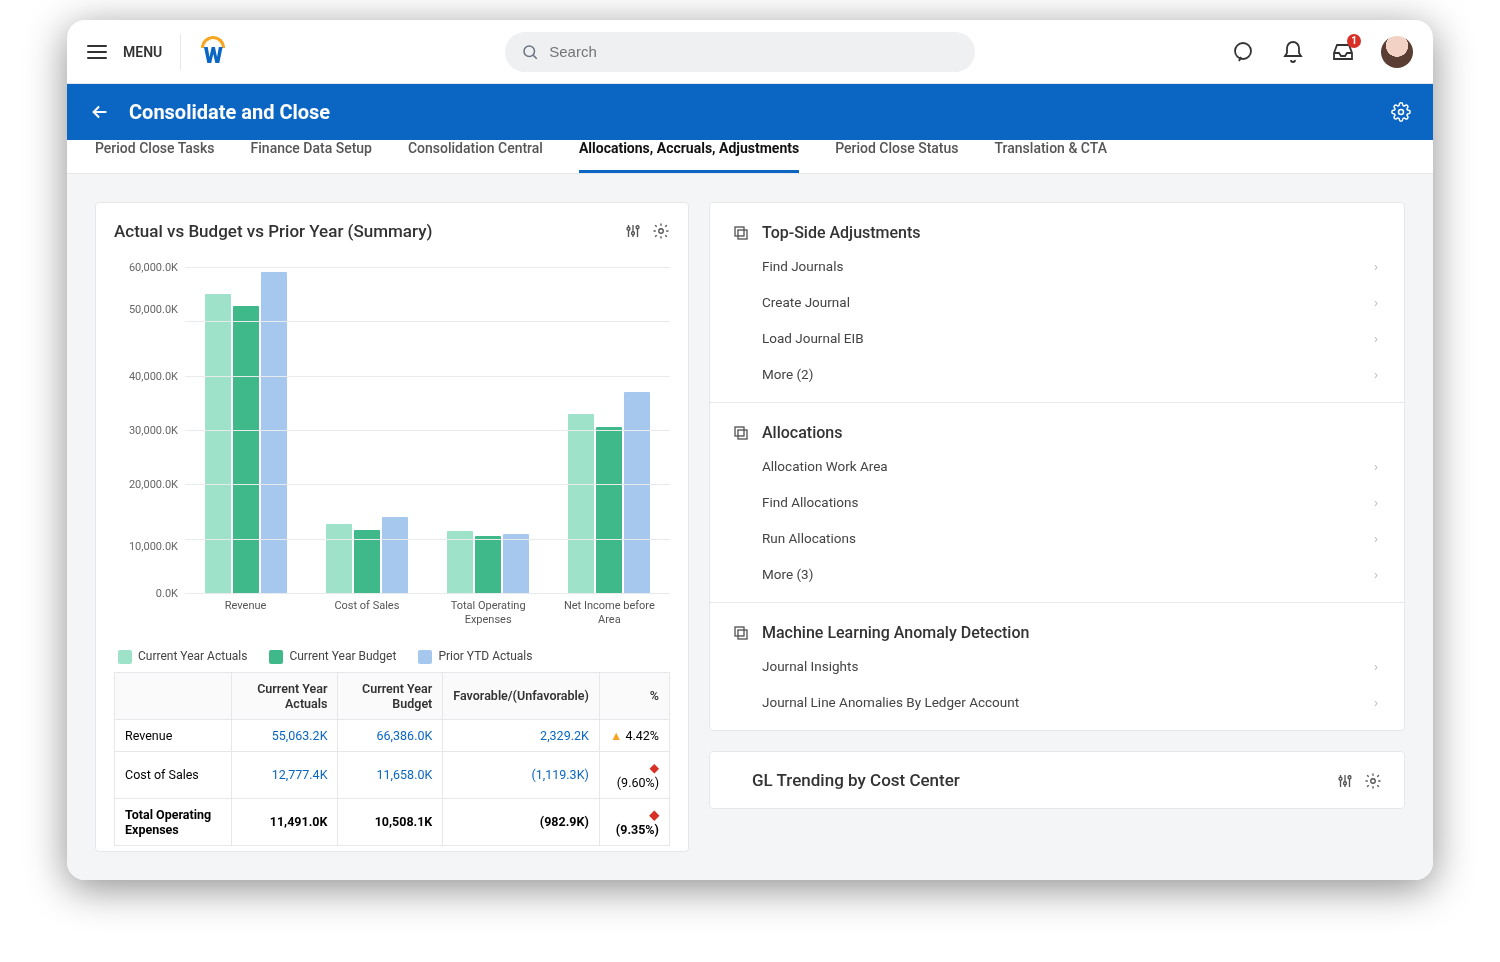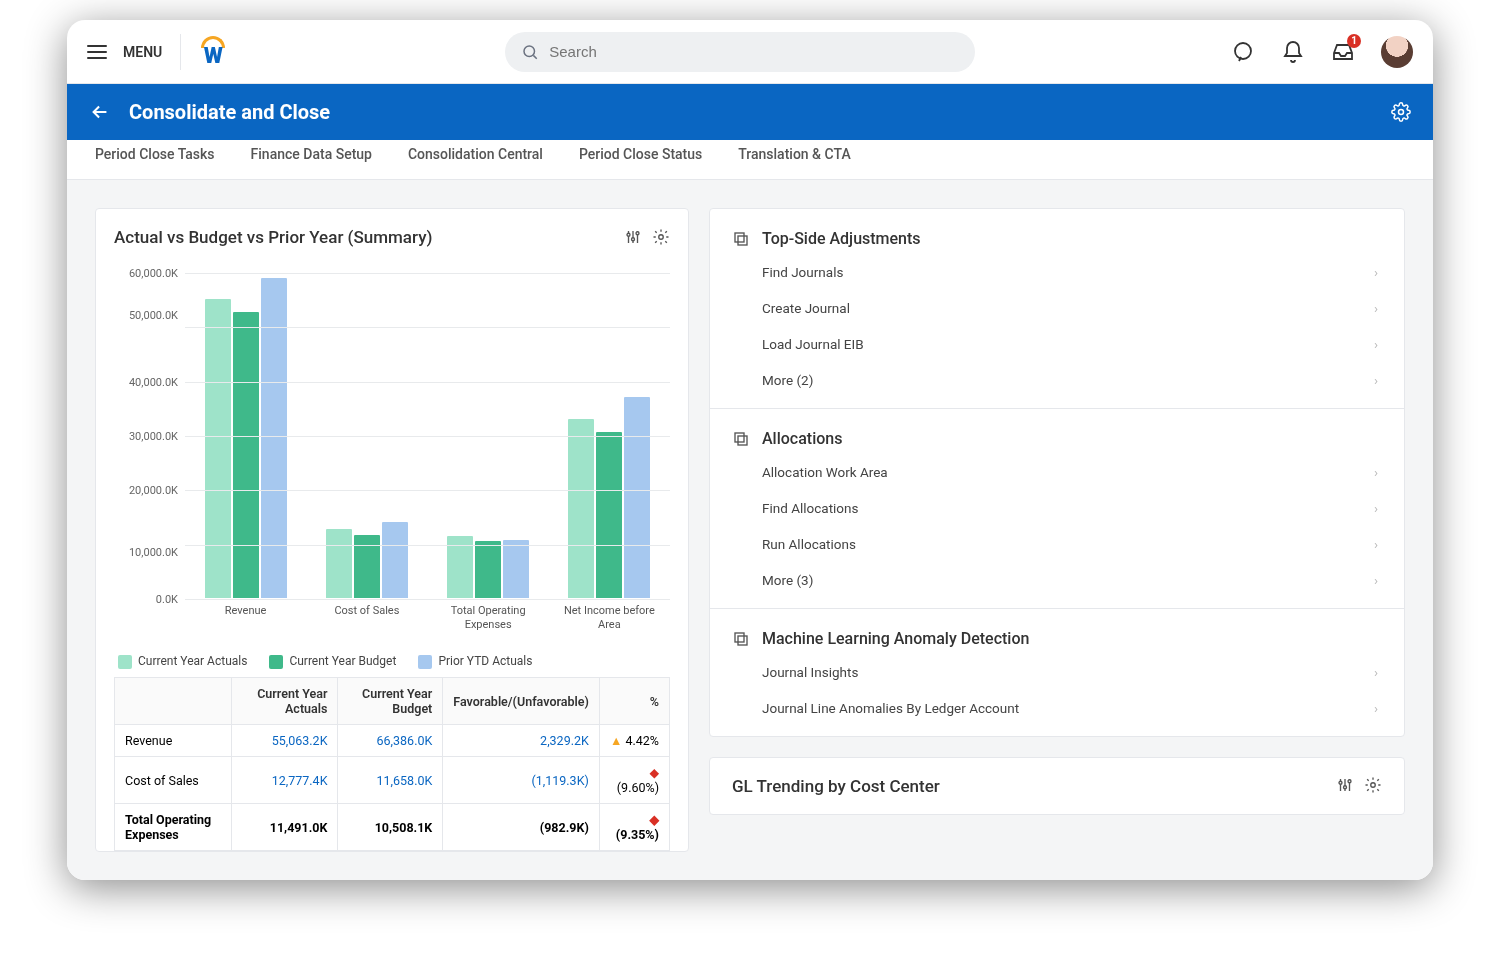--- a/index.html
+++ b/index.html
@@ -19,21 +19,21 @@
   .top-right { margin-left:auto; display:flex; align-items:center; gap:26px; }
   .icon-btn { width:24px; height:24px; cursor:pointer; color:#333; position:relative; }
   .badge { position:absolute; top:-6px; right:-6px; background:#d93025; color:#fff; border-radius:8px; font-size:10px; font-weight:700; width:14px; height:14px; display:flex; align-items:center; justify-content:center; }
   .avatar { width:32px; height:32px; border-radius:50%; background: radial-gradient(circle at 50% 30%, #f2d2c4 0 40%, #5a3d33 41% 100%); }
   
   .blue { background:#0a66c2; color:#fff; height:56px; display:flex; align-items:center; padding:0 22px; gap:18px; }
   .blue h1 { font-size:20px; font-weight:700; }
   .back-arrow { cursor:pointer; }
   .blue .gear { margin-left:auto; cursor:pointer; }
   
-  .tabs { height:40px; display:flex; align-items:flex-end; gap:36px; padding: 0 28px; border-bottom:1px solid #e5e7eb; }
+  .tabs { height:34px; display:flex; align-items:flex-end; gap:36px; padding: 0 28px; border-bottom:1px solid #e5e7eb; }
   .tab { font-size:14px; color:#555; padding-bottom:14px; cursor:pointer; border-bottom:3px solid transparent; font-weight:500;}
   .tab.active { color:#111; font-weight:700; border-bottom-color:#0a66c2; }
   
   .body { flex:1; background:#f4f5f6; padding:28px; display:flex; gap:20px; overflow:hidden; }
   .card { background:#fff; border-radius:4px; border:1px solid #e5e7eb; }
   .left { flex: 0 0 594px; padding:18px 18px 0 18px; display:flex; flex-direction:column; }
   .left-head { display:flex; align-items:center; margin-bottom:26px; }
   .left-head h2 { font-size:17px; font-weight:500; color:#333; }
   .card-tools { margin-left:auto; display:flex; gap:10px; color:#555; }
   
@@ -64,21 +64,21 @@
   
   .right { flex:1; display:flex; flex-direction:column; gap:20px; min-width:0;}
   .panel { padding: 6px 0 6px 0; }
   .panel-sec { padding: 14px 22px 4px 22px; }
   .panel-head { display:flex; align-items:center; gap:12px; margin-bottom:6px; }
   .panel-head h3 { font-size:16px; font-weight:500; color:#333; }
   .stack-icon { width:18px; height:18px; color:#555; }
   .item-row { display:flex; align-items:center; padding:10px 4px 10px 30px; font-size:13.5px; color:#444; cursor:pointer; }
   .chev { margin-left:auto; color:#bbb; }
   .gl-card { padding:18px 22px; }
-  .gl-head { display:flex; align-items:flex-start; }
+  .gl-head { display:flex; align-items:flex-end;margin-left:20px; }
   .gl-head h2 { font-size:17px; font-weight:500; color:#333; }
   .gl-tick { font-size:11px; color:#666; margin-top:10px; margin-left:22px;}
   .hr { height:1px; background:#e5e7eb; margin: 6px 0; }
 </style>
 </head>
 <body>
 
 <div class="frame">
 
   <div class="topbar">
@@ -135,20 +135,21 @@
     <svg class="gear" width="20" height="20" viewBox="0 0 24 24" fill="none" stroke="#fff" stroke-width="1.8">
         <circle cx="12" cy="12" r="3"></circle>
         <path d="M19.4 15a1.7 1.7 0 00.34 1.87l.06.06a2 2 0 11-2.83 2.83l-.06-.06a1.7 1.7 0 00-1.87-.34 1.7 1.7 0 00-1 1.56V21a2 2 0 11-4 0v-.09a1.7 1.7 0 00-1-1.56 1.7 1.7 0 00-1.87.34l-.06.06a2 2 0 11-2.83-2.83l.06-.06a1.7 1.7 0 00.34-1.87 1.7 1.7 0 00-1.56-1H3a2 2 0 110-4h.09a1.7 1.7 0 001.56-1 1.7 1.7 0 00-.34-1.87l-.06-.06a2 2 0 112.83-2.83l.06.06a1.7 1.7 0 001.87.34H9a1.7 1.7 0 001-1.56V3a2 2 0 114 0v.09a1.7 1.7 0 001 1.56 1.7 1.7 0 001.87-.34l.06-.06a2 2 0 112.83 2.83l-.06.06a1.7 1.7 0 00-.34 1.87V9a1.7 1.7 0 001.56 1H21a2 2 0 110 4h-.09a1.7 1.7 0 00-1.56 1z"></path>
       </svg>
   </div>
 
   <div class="tabs" id="tabs">
       <div class="tab">Period Close Tasks</div>
       <div class="tab">Finance Data Setup</div>
       <div class="tab">Consolidation Central</div>
+      <div class="tab active">Allocations, Accruals, Adjustments</div>
       <div class="tab">Period Close Status</div>
       <div class="tab">Translation &amp; CTA</div>
     </div>
 
   <div class="body">
 
     <div class="card left">
       <div class="left-head">
         <h2>Actual vs Budget vs Prior Year (Summary)</h2>
         <div class="card-tools">

